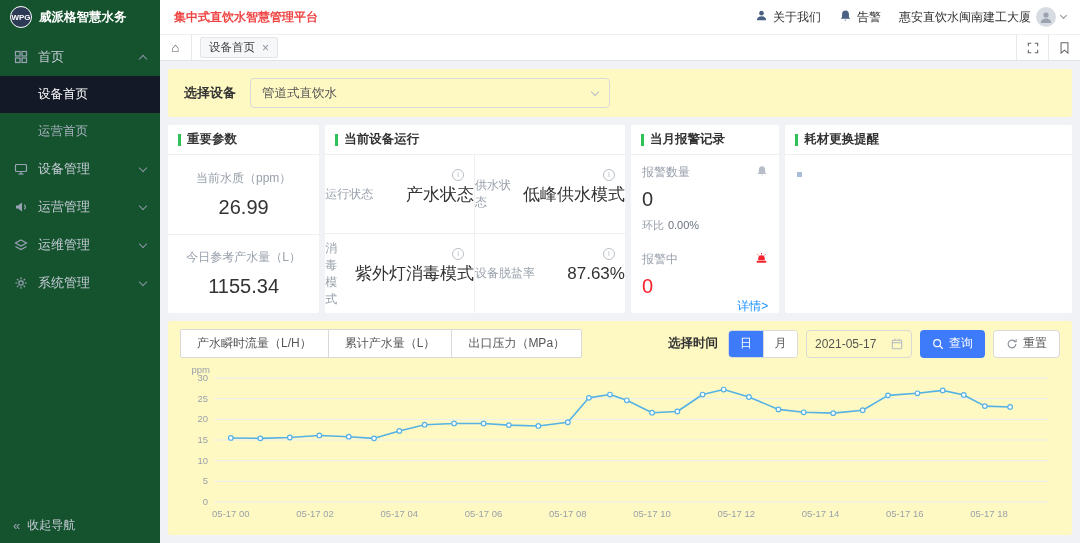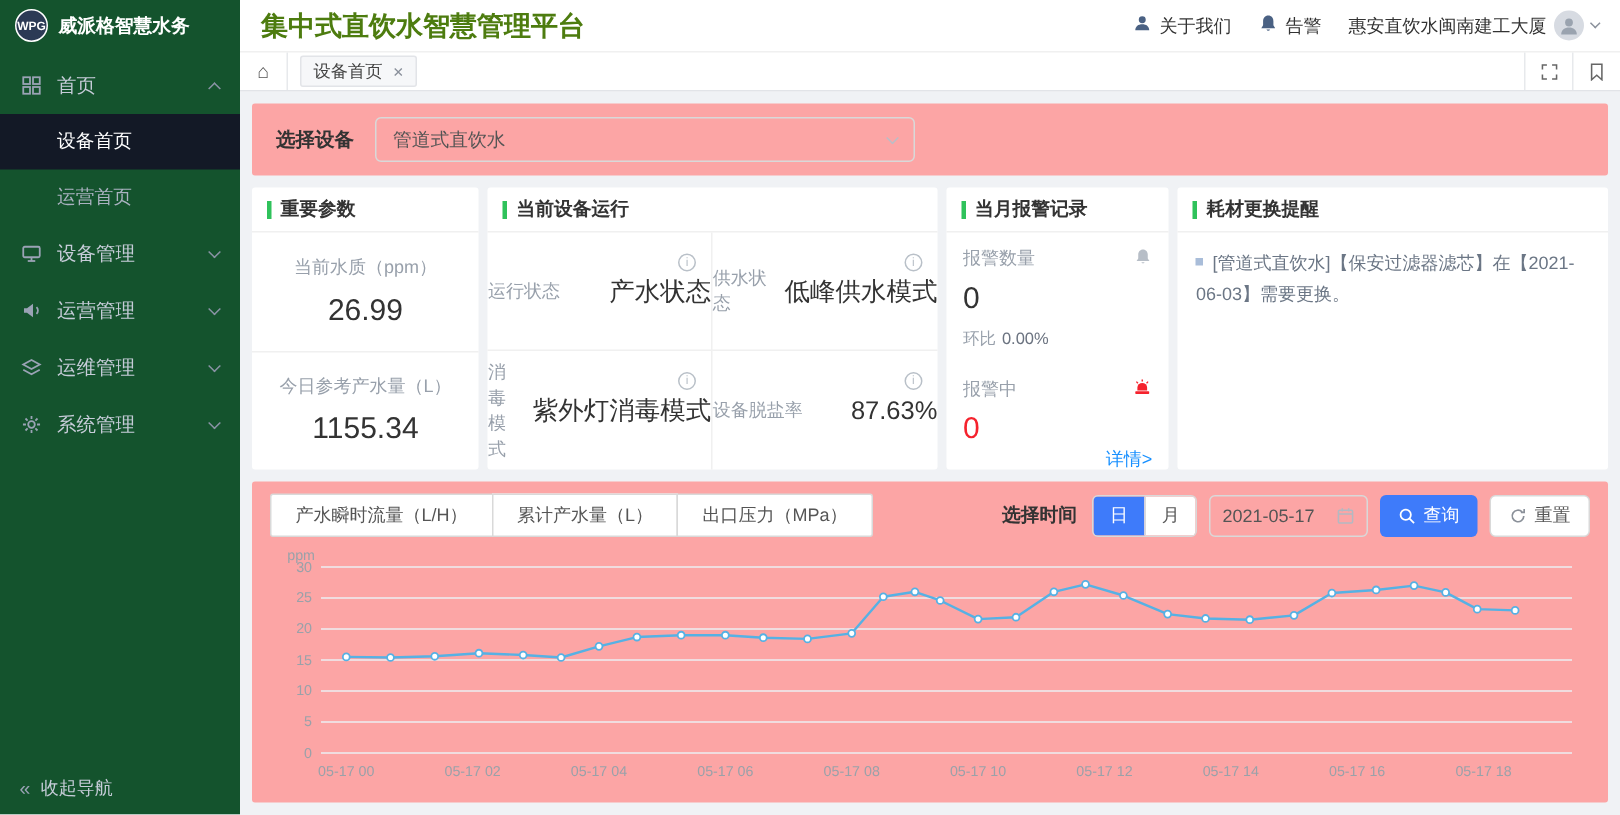--- a/index.html
+++ b/index.html
@@ -22,35 +22,35 @@
   .caret.up { transform:rotate(-135deg); margin-top:4px; }
   .side-item .caret { margin-left:auto; }
   .side-sub { height:37px; line-height:37px; padding-left:38px; font-size:12.5px; color:#aab2c0; cursor:pointer; }
   .side-sub.active { background:#131926; color:#fff; }
   .collapse-nav { height:36px; display:flex; align-items:center; gap:7px; padding:0 13px; font-size:12px; color:#c6ccd8; cursor:pointer; }
   .collapse-nav .c-icon { color:#9aa3b5; font-size:13px; }
 
   
   .main { flex:1; display:flex; flex-direction:column; min-width:0; }
   .topbar { height:34px; background:#fff; display:flex; align-items:center; padding:0 14px; flex-shrink:0; }
-  .topbar-title { font-size:18px; font-weight:bold; color:#4d7c0f;text-align:right; }
+  .topbar-title { font-size:12px; font-weight:bold; color:#ef4444;text-align:right; }
   .topbar-right { margin-left:auto; display:flex; align-items:center; gap:18px; font-size:12px; color:#333; }
   .tb-item { display:flex; align-items:center; gap:5px; cursor:pointer; }
   .avatar { width:20px; height:20px; border-radius:50%; background:#d7dbe2; display:flex; align-items:center; justify-content:center; overflow:hidden; }
   .caret-sm { display:inline-block; width:5px; height:5px; border-right:1.2px solid #8a909b; border-bottom:1.2px solid #8a909b; transform:rotate(45deg); margin-top:-3px; }
 
   .tabbar { height:27px; background:#fff; border-top:1px solid #f0f0f0; border-bottom:1px solid #e2e4e8; display:flex; align-items:center; flex-shrink:0; }
   .home-box { width:32px; height:100%; display:flex; align-items:center; justify-content:center; border-right:1px solid #e7e9ec; color:#555; font-size:13px; cursor:pointer; }
   .tab-chip { margin-left:8px; display:flex; align-items:center; gap:7px; padding:2px 8px; background:#f6f7f9; border:1px solid #e2e4e8; border-radius:2px; font-size:11.5px; color:#444; cursor:pointer; }
   .tab-close { color:#8a909b; font-size:12px; line-height:1; cursor:pointer; }
   .tabbar-right { margin-left:auto; height:100%; display:flex; }
   .tb-icon-box { width:32px; height:100%; display:flex; align-items:center; justify-content:center; border-left:1px solid #e7e9ec; cursor:pointer; }
 
   .content { flex:1; padding:8px; display:flex; flex-direction:column; gap:8px; overflow:hidden; min-height:0; }
-  .card { background:#fca5a5; border-radius:2px; }
+  .card { background:#fef9c3; border-radius:2px; }
 
   
   .selector-card { height:48px; flex-shrink:0; display:flex; align-items:center; padding:0 16px; gap:14px; }
   .selector-label { font-size:13px; font-weight:bold; color:#333; }
   .select-box { width:360px; height:30px; border:1px solid #d9d9d9; border-radius:4px; display:flex; align-items:center; justify-content:space-between; padding:0 11px; font-size:12.5px; color:#555; cursor:pointer; }
   .select-caret { display:inline-block; width:6px; height:6px; border-right:1.3px solid #b9bec7; border-bottom:1.3px solid #b9bec7; transform:rotate(45deg); margin-top:-3px; }
 
   
   .panels { display:flex; gap:6px; height:188px; flex-shrink:0; }
   .panel { background:#fff; border-radius:2px; display:flex; flex-direction:column; min-width:0; }
@@ -330,21 +330,21 @@
             <span class="detail-link">详情&gt;</span>
           </div>
         </div>
 
         <div class="panel p4">
           <div class="panel-header">
             <span class="green-bar"></span>
             <span>耗材更换提醒</span>
           </div>
           <div class="msg">
-            <span class="bullet"></span><span>[管道式直饮水]【保安过滤器滤芯】在【2021-06-03】需要更换。</span>
+            <span class="bullet"></span>
           </div>
         </div>
       </div>
 
       <div class="card chart-card">
         <div class="chart-controls">
           <div class="ctabs">
             <span class="ctab">产水瞬时流量（L/H）</span>
             <span class="ctab">累计产水量（L）</span>
             <span class="ctab">出口压力（MPa）</span>

